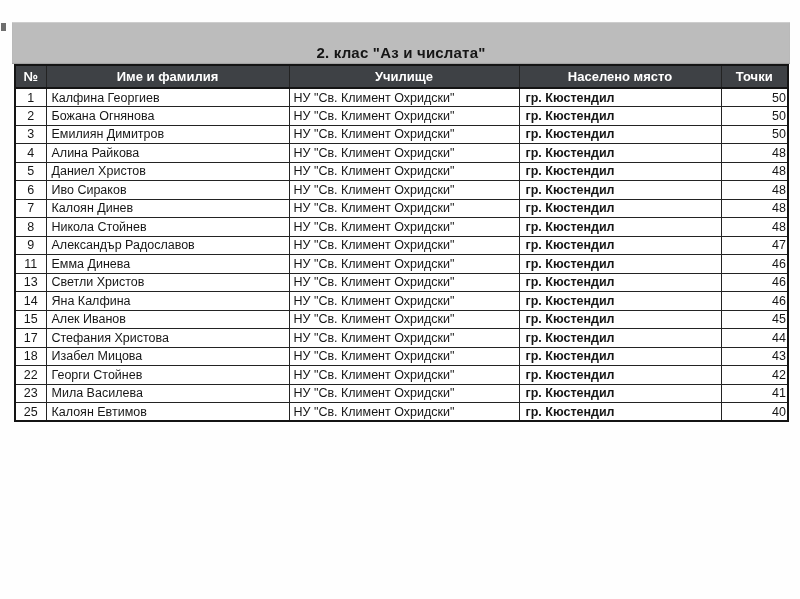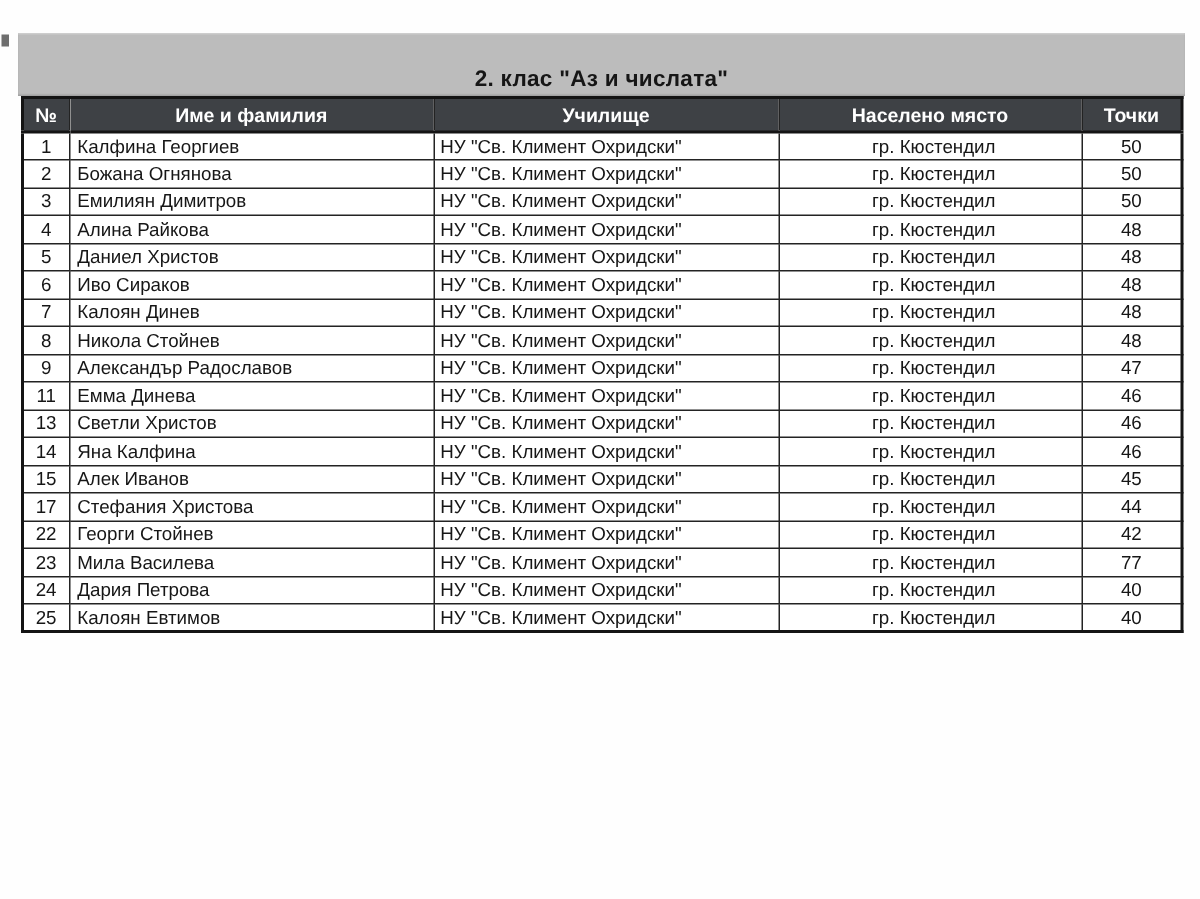--- a/index.html
+++ b/index.html
@@ -74,24 +74,24 @@
     border-bottom: 2px solid var(--border-dark, #141414);
   }
   table.results tbody td {
     height: 18.5px;
     font-size: 12.5px;
     color: var(--body-text, #161616);
     vertical-align: middle;
     background: #fff;
   }
   td.c-num, th.c-num { text-align: center; }
-  td.c-points, th.c-points { text-align: center; }
+  td.c-points, th.c-points { text-align: right; }
   td.c-name  { text-align: left; padding-left: 5px; }
   td.c-school{ text-align: left; padding-left: 4px; }
-  td.c-city  { text-align: center; padding-left: 6px; }
+  td.c-city  { text-align: left; padding-left: 6px; font-weight: bold; }
 </style>
 </head>
 <body>
 
 <div class="page">
   <div class="scan-speck"></div>
 
   <div class="title-bar">
     <span class="title-text">2. клас "Аз и числата"</span>
   </div>
@@ -206,39 +206,39 @@
           <td class="c-points">45</td>
         </tr>
         <tr>
           <td class="c-num">17</td>
           <td class="c-name">Стефания Христова</td>
           <td class="c-school">НУ "Св. Климент Охридски"</td>
           <td class="c-city">гр. Кюстендил</td>
           <td class="c-points">44</td>
         </tr>
         <tr>
+          <td class="c-num">18</td>
+          <td class="c-name">Изабел Мицова</td>
+          <td class="c-school">НУ "Св. Климент Охридски"</td>
+          <td class="c-city">гр. Кюстендил</td>
+          <td class="c-points">43</td>
+        </tr>
+        <tr>
           <td class="c-num">22</td>
           <td class="c-name">Георги Стойнев</td>
           <td class="c-school">НУ "Св. Климент Охридски"</td>
           <td class="c-city">гр. Кюстендил</td>
           <td class="c-points">42</td>
         </tr>
         <tr>
           <td class="c-num">23</td>
           <td class="c-name">Мила Василева</td>
           <td class="c-school">НУ "Св. Климент Охридски"</td>
           <td class="c-city">гр. Кюстендил</td>
-          <td class="c-points">77</td>
-        </tr>
-        <tr>
-          <td class="c-num">24</td>
-          <td class="c-name">Дария Петрова</td>
-          <td class="c-school">НУ "Св. Климент Охридски"</td>
-          <td class="c-city">гр. Кюстендил</td>
-          <td class="c-points">40</td>
+          <td class="c-points">41</td>
         </tr>
         <tr>
           <td class="c-num">25</td>
           <td class="c-name">Калоян Евтимов</td>
           <td class="c-school">НУ "Св. Климент Охридски"</td>
           <td class="c-city">гр. Кюстендил</td>
           <td class="c-points">40</td>
         </tr>
       </tbody>
   </table>

